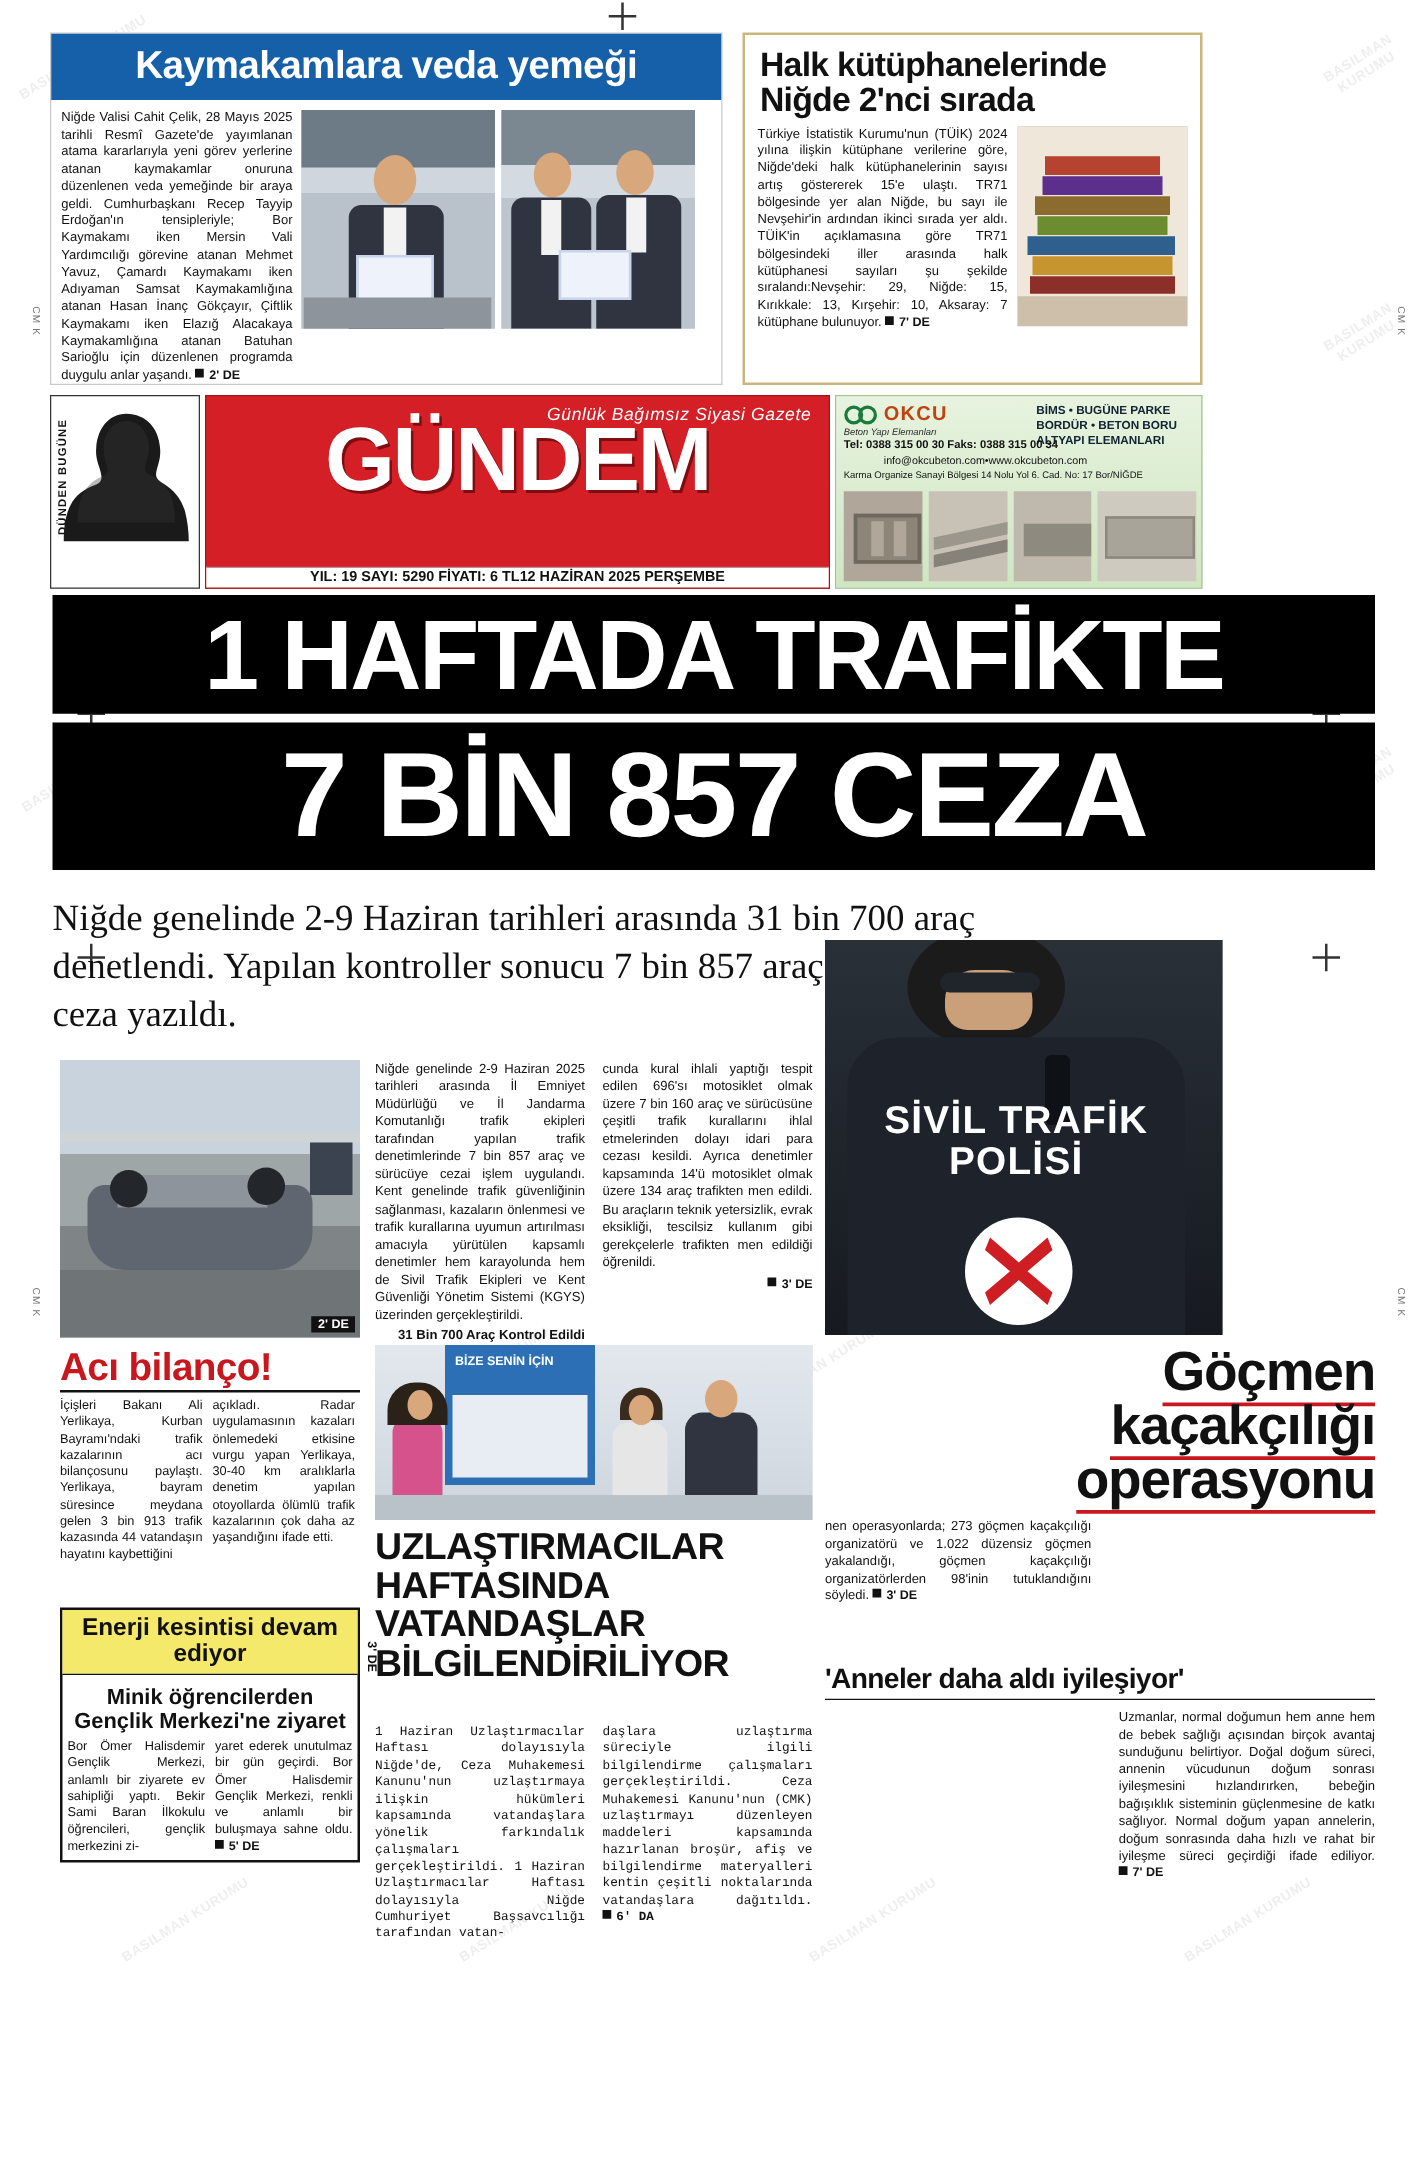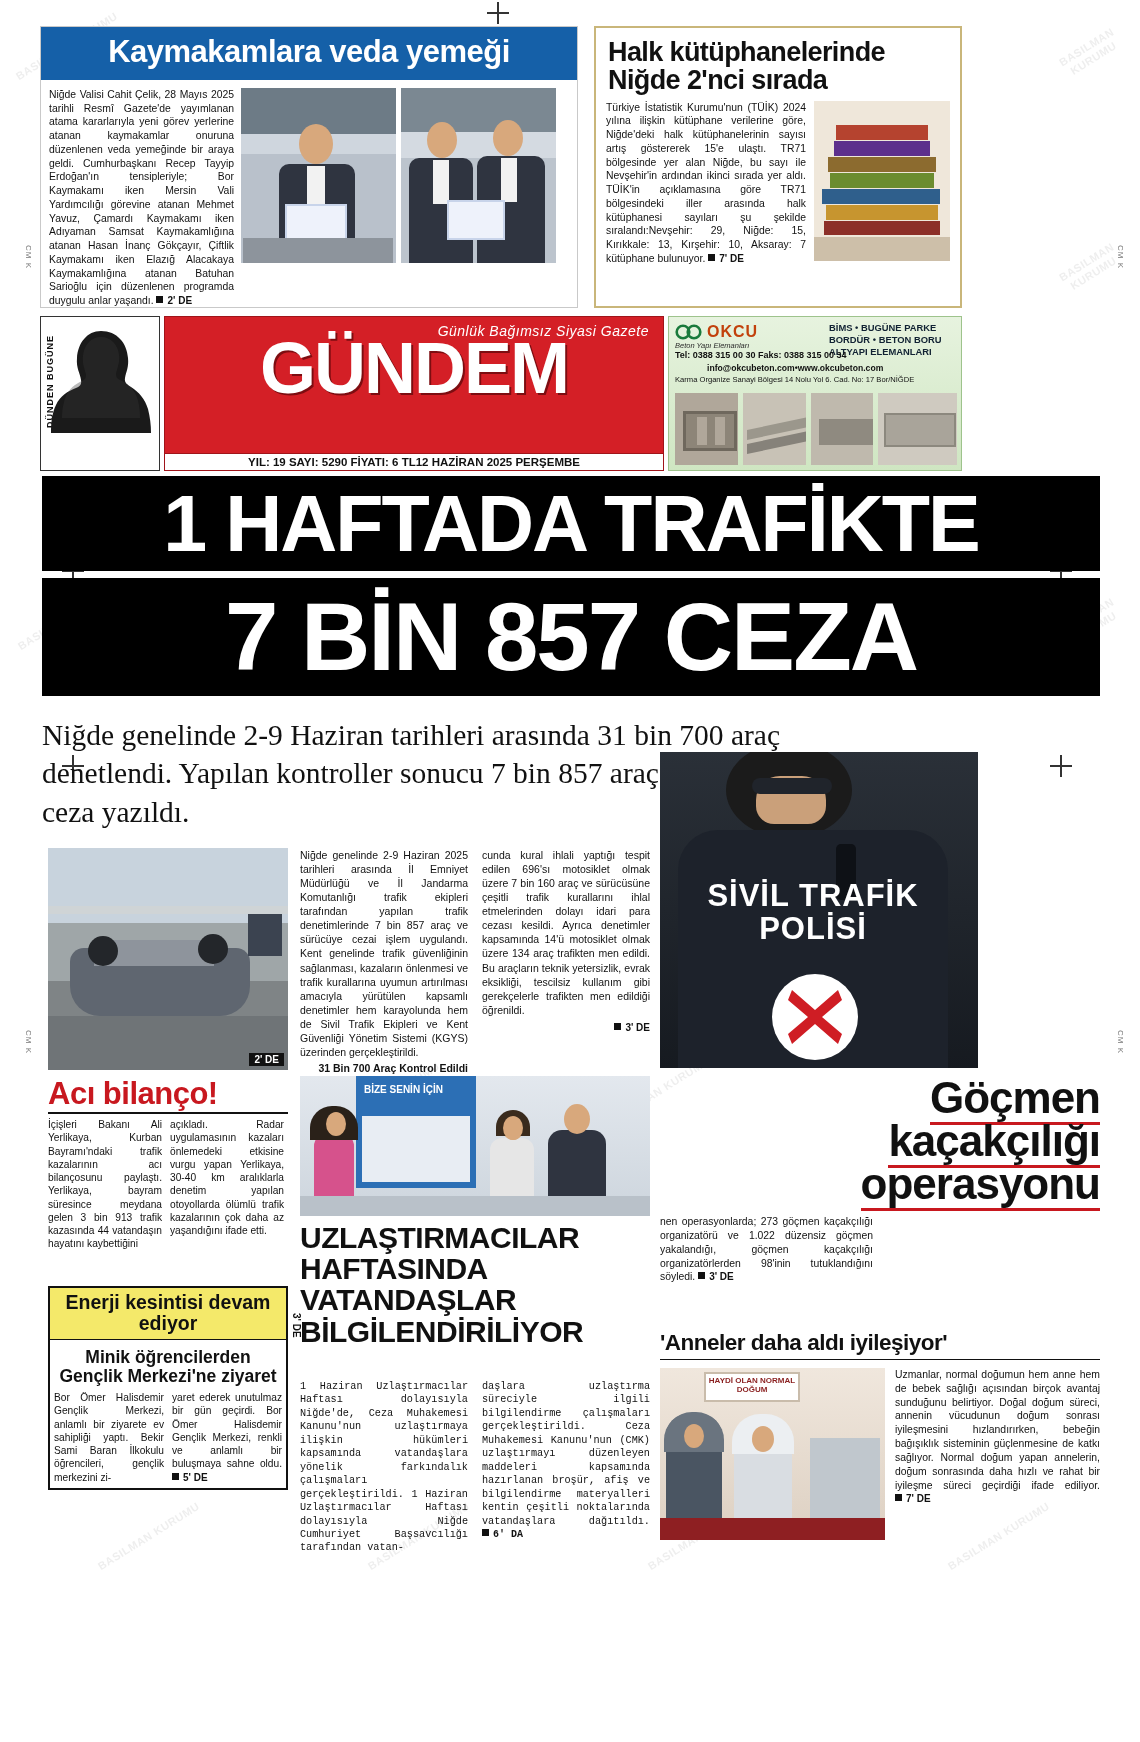--- a/index.html
+++ b/index.html
@@ -233,21 +233,21 @@
         <div style="display:flex; align-items:center; gap:4px;">
           <svg width="28" height="16" viewBox="0 0 28 16">
             <circle cx="8" cy="8" r="6.3" fill="none" stroke="#1a7a3c" stroke-width="2.6"></circle>
             <circle cx="19" cy="8" r="6.3" fill="none" stroke="#1a7a3c" stroke-width="2.6"></circle>
           </svg>
           <span style="font-size:16px; font-weight:bold; color:#c2410c; letter-spacing:1px;">OKCU</span>
         </div>
         <div style="font-size:7.5px; color:#2a2a2a; font-style:italic;">Beton Yapı Elemanları</div>
       </div>
       <div style="position:absolute; left:160px; top:5px; width:130px; font-size:9.4px; font-weight:bold; color:#123; line-height:1.25;">BİMS • BUGÜNE PARKE BORDÜR • BETON BORU ALTYAPI ELEMANLARI</div>
-      <div style="position:absolute; left:6px; top:46px; width:282px; font-size:8.6px; font-weight:bold; color:#111;padding-left:32px;">info@okcubeton.com•www.okcubeton.com</div>
+      <div style="position:absolute; left:6px; top:46px; width:282px; font-size:8.6px; font-weight:normal; color:#111;padding-left:32px;">info@okcubeton.com•www.okcubeton.com</div>
       <div style="position:absolute; left:6px; top:58px; width:282px; font-size:7.6px; color:#111;">Karma Organize Sanayi Bölgesi 14 Nolu Yol 6. Cad. No: 17 Bor/NİĞDE</div>
       <div style="position:absolute; left:6px; top:33px; width:282px; font-size:9px; font-weight:bold; color:#111;">Tel: 0388 315 00 30  Faks: 0388 315 00 34</div>
       <div style="position:absolute; left:6px; top:76px; width:282px; height:72px; display:flex; gap:5px;">
         <div style="flex:1; background:#b0a79a; position:relative; overflow:hidden;">
           <div style="position:absolute; left:8px; top:18px; width:54px; height:40px; background:#8d8578; border:3px solid #6f685d;"></div>
           <div style="position:absolute; left:22px; top:24px; width:10px; height:28px; background:#b0a79a;"></div>
           <div style="position:absolute; left:40px; top:24px; width:10px; height:28px; background:#b0a79a;"></div>
         </div>
         <div style="flex:1; background:#c8c2b6; position:relative; overflow:hidden;">
           <div style="position:absolute; left:4px; top:30px; width:66px; height:10px; background:#9b978c; transform:skewY(-12deg);"></div>
@@ -379,33 +379,20 @@
       <div class="col">
         <span>nen operasyonlarda; 273 göçmen kaçakçılığı organizatörü ve 1.022 düzensiz göçmen yakalandığı, göçmen kaçakçılığı organizatörlerden 98'inin tutuklandığını söyledi.</span>
         <span class="page-ref">
           <span class="dot"></span><span>3' DE</span>
         </span>
       </div>
     </div>
   </div>
 
   <div class="anneler-h">'Anneler daha aldı iyileşiyor'</div>
-  <div class="anneler-photo">
-    <div style="position:absolute; inset:0; background:linear-gradient(#f0e7dd,#ddd0c2);"></div>
-    <div style="position:absolute; left:44px; top:4px; width:96px; height:30px; background:#ffffff; border:2px solid #c9bcab; font-size:8px; font-weight:bold; color:#8a1f1f; text-align:center; padding-top:3px; line-height:1.1;">HAYDİ OLAN NORMAL DOĞUM</div>
-    <div style="position:absolute; left:6px; top:46px; width:56px; height:126px; background:#4a5562; border-radius:22px 22px 0 0;"></div>
-    <div class="head" style="left:22px; top:52px; width:24px; height:28px;"></div>
-    <div style="position:absolute; left:4px; top:44px; width:60px; height:40px; background:#6a747f; border-radius:28px 28px 0 0;"></div>
-    <div class="head" style="left:24px; top:56px; width:20px; height:24px;"></div>
-    <div style="position:absolute; left:74px; top:52px; width:58px; height:120px; background:#d9dde2; border-radius:22px 22px 0 0;"></div>
-    <div style="position:absolute; left:72px; top:46px; width:62px; height:40px; background:#eceff2; border-radius:28px 28px 0 0;"></div>
-    <div class="head" style="left:92px; top:58px; width:22px; height:26px;"></div>
-    <div style="position:absolute; left:150px; top:70px; width:70px; height:102px; background:#c0c7cd;"></div>
-    <div style="position:absolute; left:0; top:150px; width:225px; height:22px; background:#8e1f22;"></div>
-  </div>
   <div class="anneler-text">
     <span>Uzmanlar, normal doğumun hem anne hem de bebek sağlığı açısından birçok avantaj sunduğunu belirtiyor. Doğal doğum süreci, annenin vücudunun doğum sonrası iyileşmesini hızlandırırken, bebeğin bağışıklık sisteminin güçlenmesine de katkı sağlıyor. Normal doğum yapan annelerin, doğum sonrasında daha hızlı ve rahat bir iyileşme süreci geçirdiği ifade ediliyor.</span>
     <span class="page-ref">
       <span class="dot"></span><span>7' DE</span>
     </span>
   </div>
 
 </div>
 
 </body></html>

